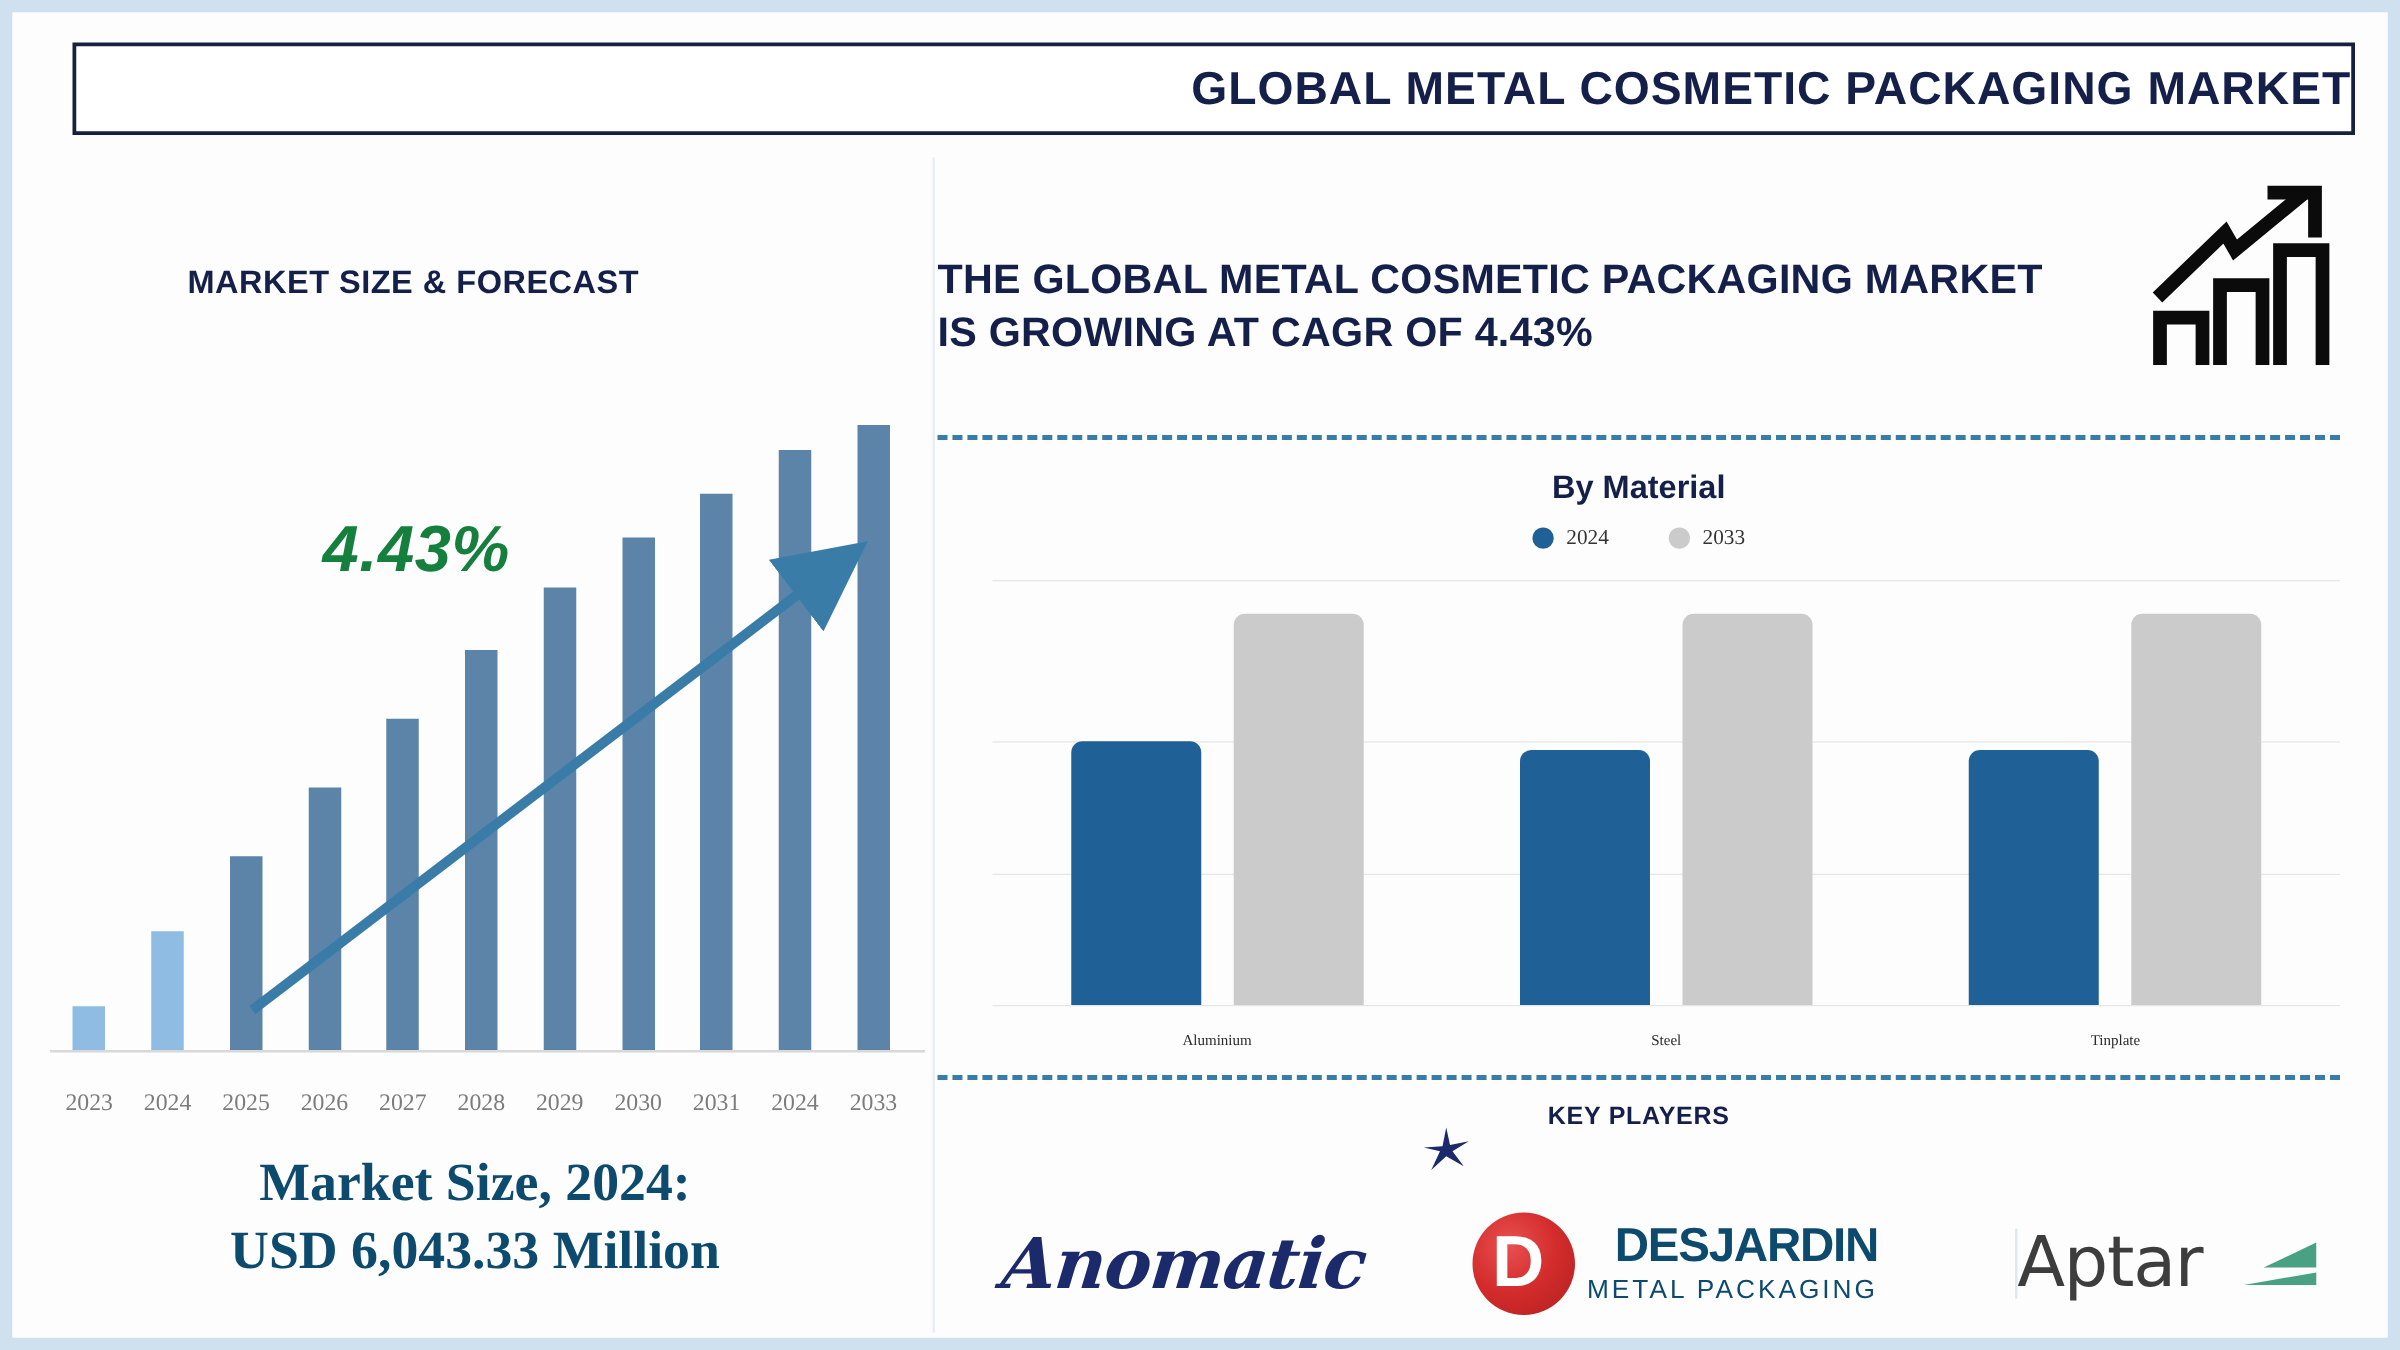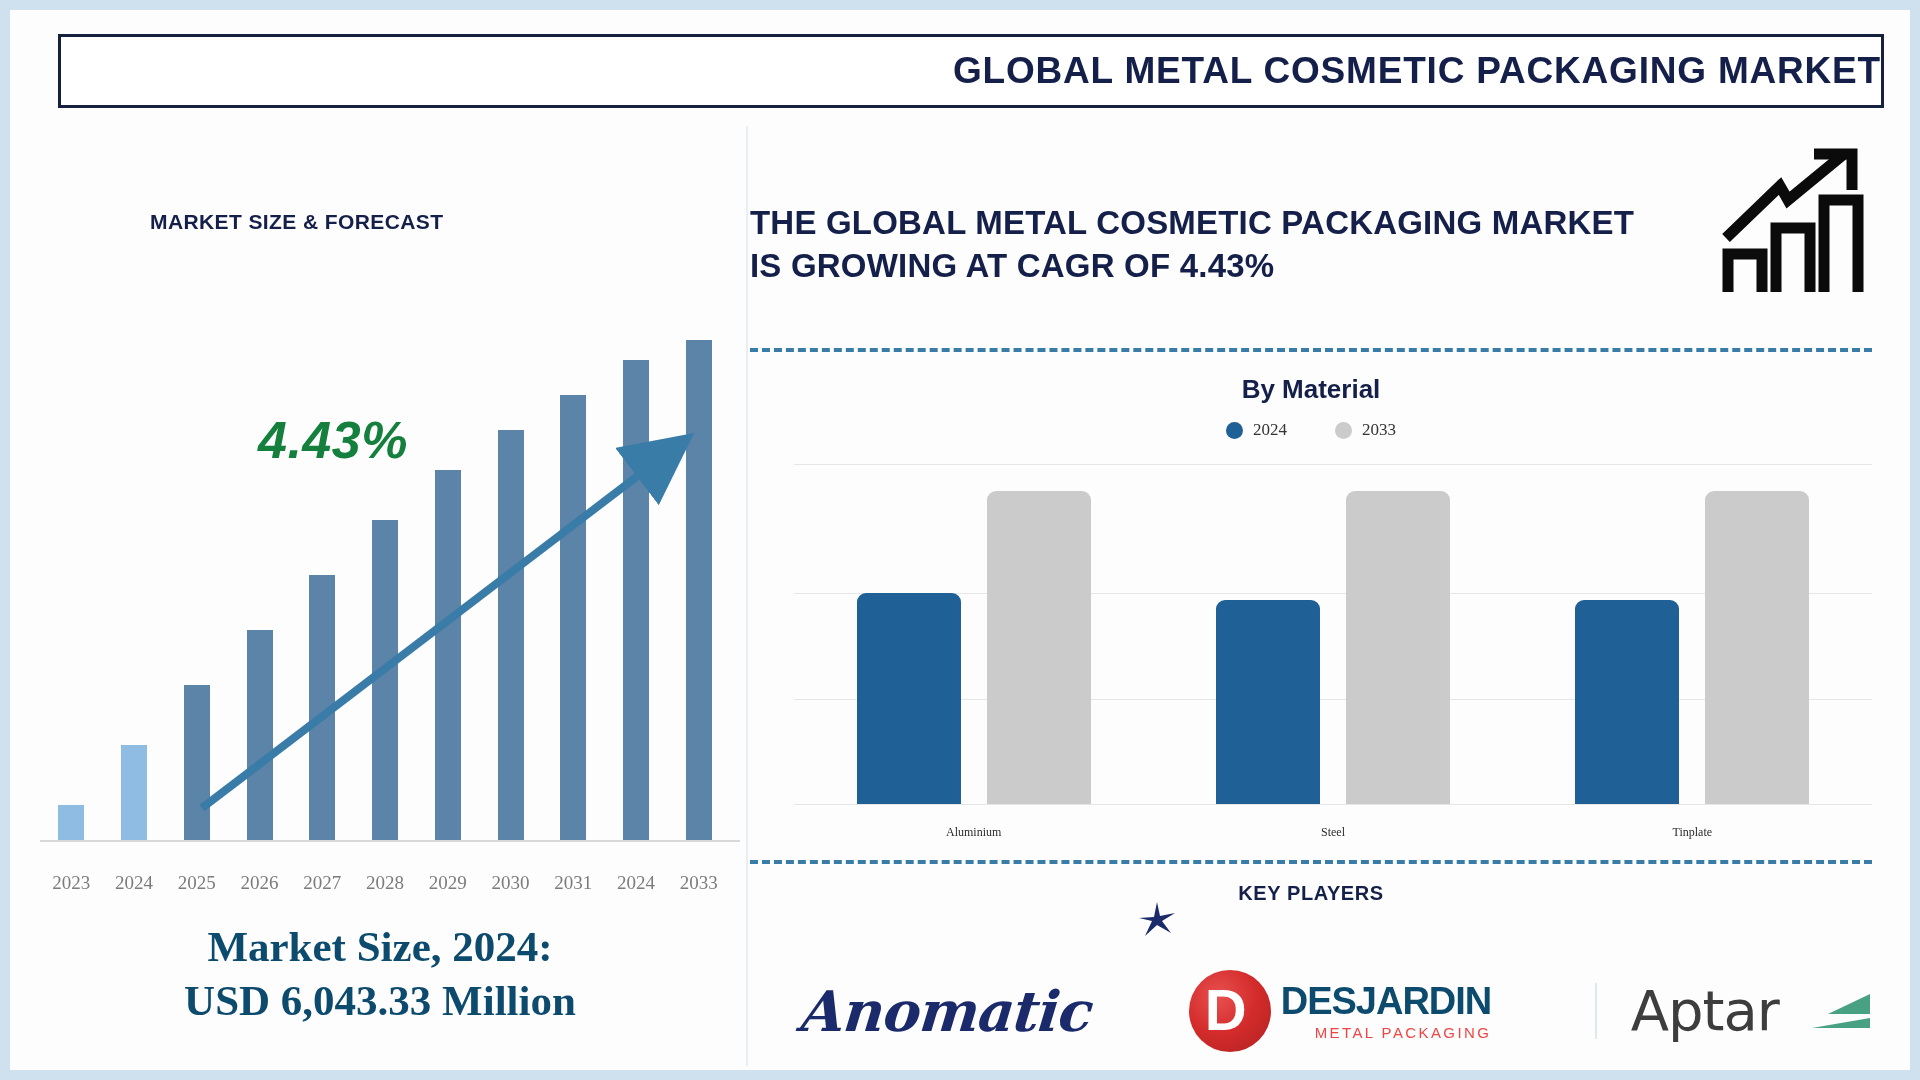--- a/index.html
+++ b/index.html
@@ -53,21 +53,21 @@
     position: absolute;
     left: 0px;
     top: 110px;
     width: 740px;
     height: 960px;
   }
   .ms-heading {
     position: absolute;
     left: 140px;
     top: 90px;
-    font-size: 21px;
+    font-size: 26px;
     font-weight: bold;
     color: #15204a;
     letter-spacing: 0.4px;
     white-space: nowrap;
   }
   .cagr-big {
     position: absolute;
     left: 248px;
     top: 290px;
     font-size: 52px;
@@ -366,32 +366,31 @@
     align-items: flex-end;
   }
   .desjardin-main {
     font-size: 38px;
     font-weight: bold;
     color: #0c4a6e;
     letter-spacing: -1px;
     line-height: 1;
   }
   .desjardin-sub {
-    font-size: 15px;
-    color: #ef4444;
+    font-size: 21px;
+    color: #0c4a6e;
     letter-spacing: 2.4px;
     margin-top: 4px;
   }
   
   .logo-aptar {
     display: flex;
     align-items: center;
     gap: 27px;
     border-left: 2px solid #dfe8ee;
-    padding-left: 34px;
   }
   .aptar-text {
     font-size: 56px;
     color: #3d3d3d;
     font-family: "DejaVu Sans", sans-serif;
     letter-spacing: -1px;
     line-height: 1;
   }
   .aptar-mark {
     width: 66px;

